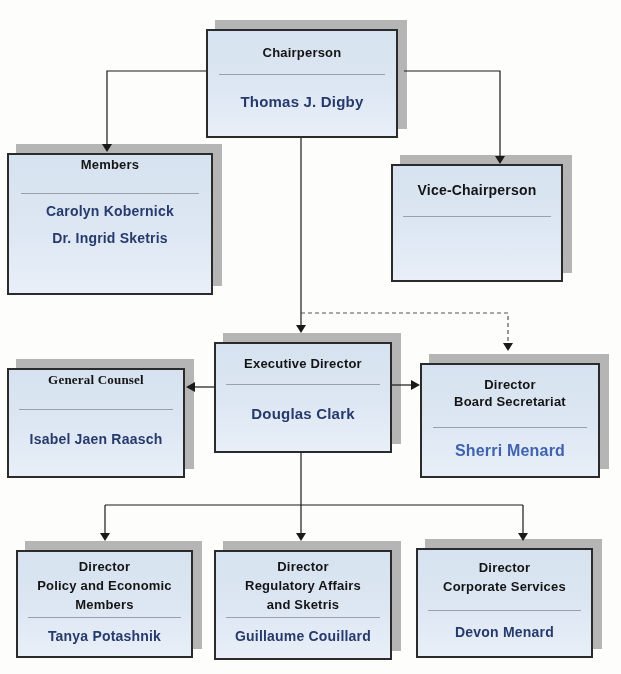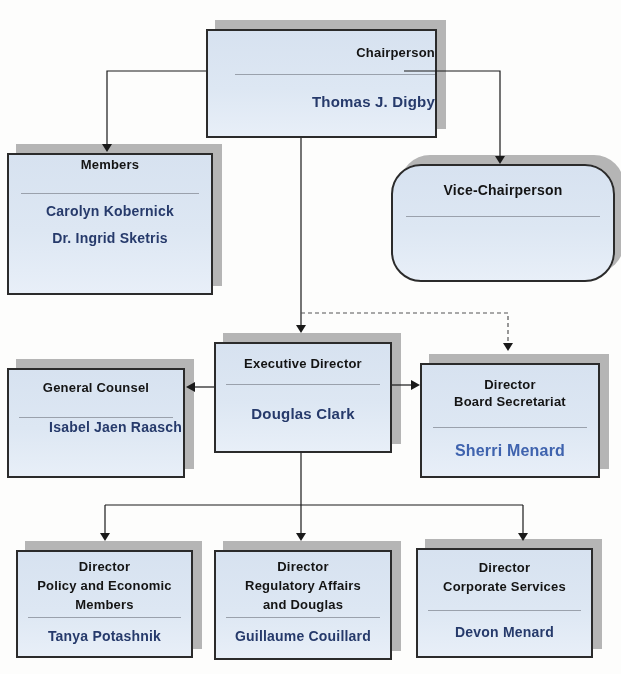--- a/index.html
+++ b/index.html
@@ -72,69 +72,69 @@
       <line x1="105" y1="505" x2="523" y2="505" stroke="#1a1a1a" stroke-width="1.2"></line>
       <line x1="105" y1="505" x2="105" y2="533" stroke="#1a1a1a" stroke-width="1.2"></line>
       <line x1="301" y1="505" x2="301" y2="533" stroke="#1a1a1a" stroke-width="1.2"></line>
       <line x1="523" y1="505" x2="523" y2="533" stroke="#1a1a1a" stroke-width="1.2"></line>
       <polygon points="100,533 110,533 105,541" fill="#1a1a1a"></polygon>
       <polygon points="296,533 306,533 301,541" fill="#1a1a1a"></polygon>
       <polygon points="518,533 528,533 523,541" fill="#1a1a1a"></polygon>
     </g>
   </svg>
 
-  <div class="node" style="left:206px;top:29px;width:231px;height:109px;align-items:flex-end;">
+  <div class="node" style="left:206px;top:29px;width:192px;height:109px;">
     <div class="ttl" style="margin-top:14px;">Chairperson</div>
     <div class="sep" style="margin-top:13px;"></div>
     <div class="person big" style="margin-top:18px;">Thomas J. Digby</div>
   </div>
 
   <div class="node" style="left:7px;top:153px;width:206px;height:142px;">
     <div class="ttl" style="margin-top:2px;">Members</div>
     <div class="sep" style="margin-top:20px;"></div>
     <div class="person" style="margin-top:8px;">Carolyn Kobernick</div>
     <div class="person" style="margin-top:9px;">Dr. Ingrid Sketris</div>
   </div>
 
-  <div class="node" style="left:391px;top:164px;width:224px;height:118px;border-radius:30px;">
+  <div class="node" style="left:391px;top:164px;width:172px;height:118px;">
     <div class="ttl l17" style="margin-top:16px;font-size:14px;">Vice-Chairperson</div>
     <div class="sep" style="margin-top:17px;"></div>
   </div>
 
   <div class="node" style="left:214px;top:342px;width:178px;height:111px;">
     <div class="ttl" style="margin-top:12px;">Executive Director</div>
     <div class="sep" style="margin-top:12px;"></div>
     <div class="person big" style="margin-top:20px;">Douglas Clark</div>
   </div>
 
   <div class="node" style="left:7px;top:368px;width:178px;height:110px;">
-    <div class="ttl" style="margin-top:10px;">General Counsel</div>
+    <div class="ttl" style="margin-top:2px;font-family:Liberation Serif, serif;">General Counsel</div>
     <div class="sep" style="margin-top:21px;"></div>
-    <div class="person" style="margin-top:0;padding-left:39px;">Isabel Jaen Raasch</div>
+    <div class="person" style="margin-top:20px;">Isabel Jaen Raasch</div>
   </div>
 
   <div class="node" style="left:420px;top:363px;width:180px;height:115px;">
     <div class="ttl l17" style="margin-top:11px;">Director</div>
     <div class="ttl l17">Board Secretariat</div>
     <div class="sep" style="margin-top:17px;"></div>
     <div class="person lightblue" style="margin-top:13px;">Sherri Menard</div>
   </div>
 
   <div class="node" style="left:16px;top:550px;width:177px;height:108px;">
     <div class="ttl l19" style="margin-top:5px;">Director</div>
     <div class="ttl l19">Policy and Economic</div>
     <div class="ttl l19">Members</div>
     <div class="sep" style="margin-top:3px;"></div>
     <div class="person" style="margin-top:9px;">Tanya Potashnik</div>
   </div>
 
   <div class="node" style="left:214px;top:550px;width:178px;height:110px;">
     <div class="ttl l19" style="margin-top:5px;">Director</div>
     <div class="ttl l19">Regulatory Affairs</div>
-    <div class="ttl l19">and Douglas</div>
+    <div class="ttl l19">and Sketris</div>
     <div class="sep" style="margin-top:3px;"></div>
     <div class="person" style="margin-top:9px;">Guillaume Couillard</div>
   </div>
 
   <div class="node" style="left:416px;top:548px;width:177px;height:110px;">
     <div class="ttl l19" style="margin-top:8px;">Director</div>
     <div class="ttl l19" style="margin-top:0;">Corporate Services</div>
     <div class="sep" style="margin-top:14px;"></div>
     <div class="person" style="margin-top:12px;">Devon Menard</div>
   </div>

